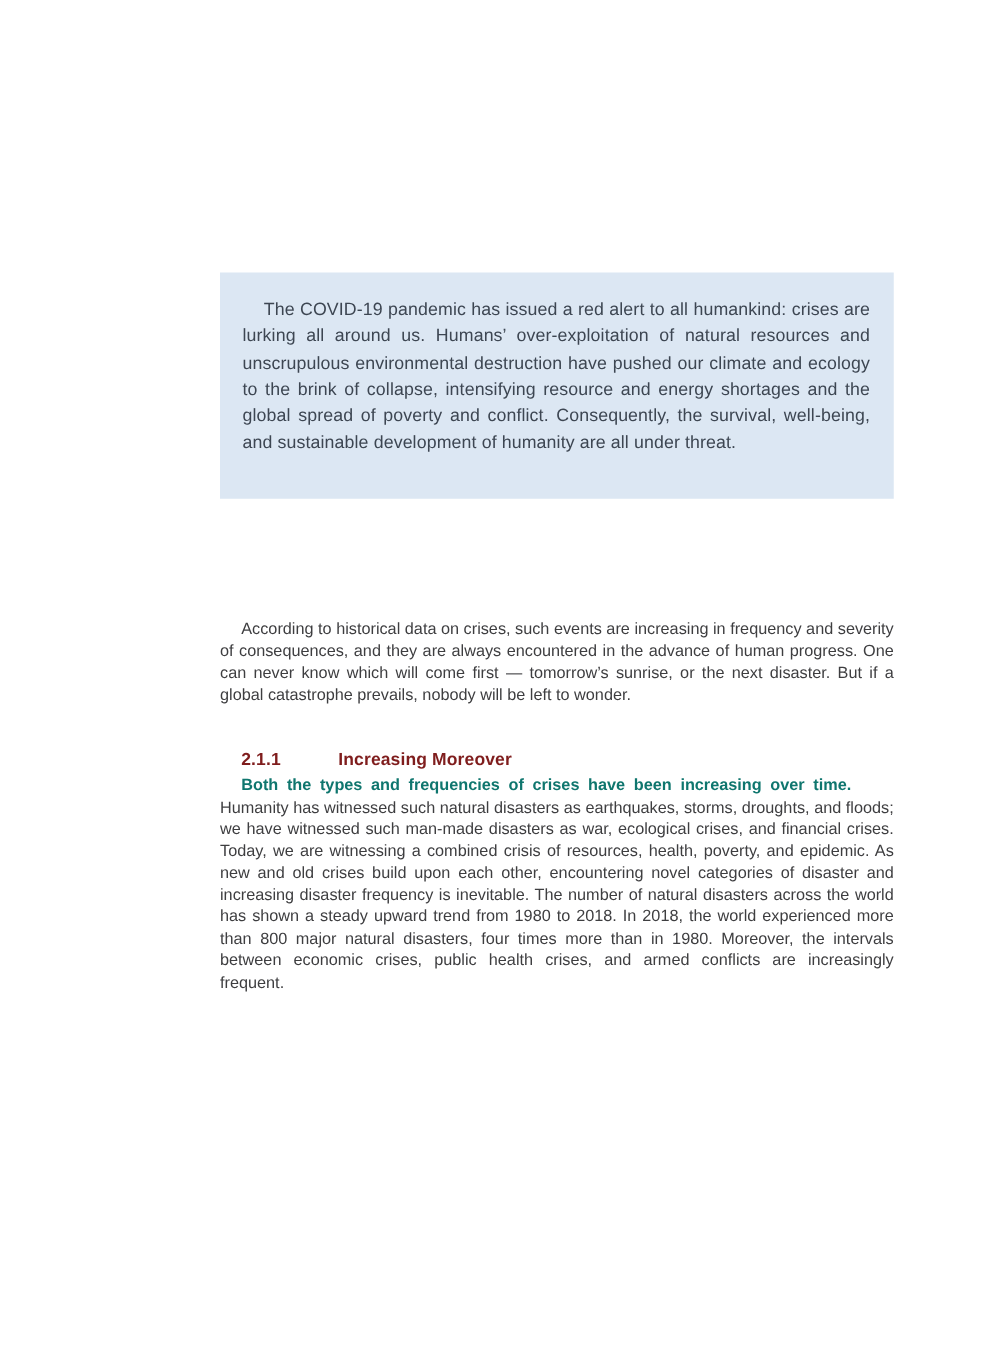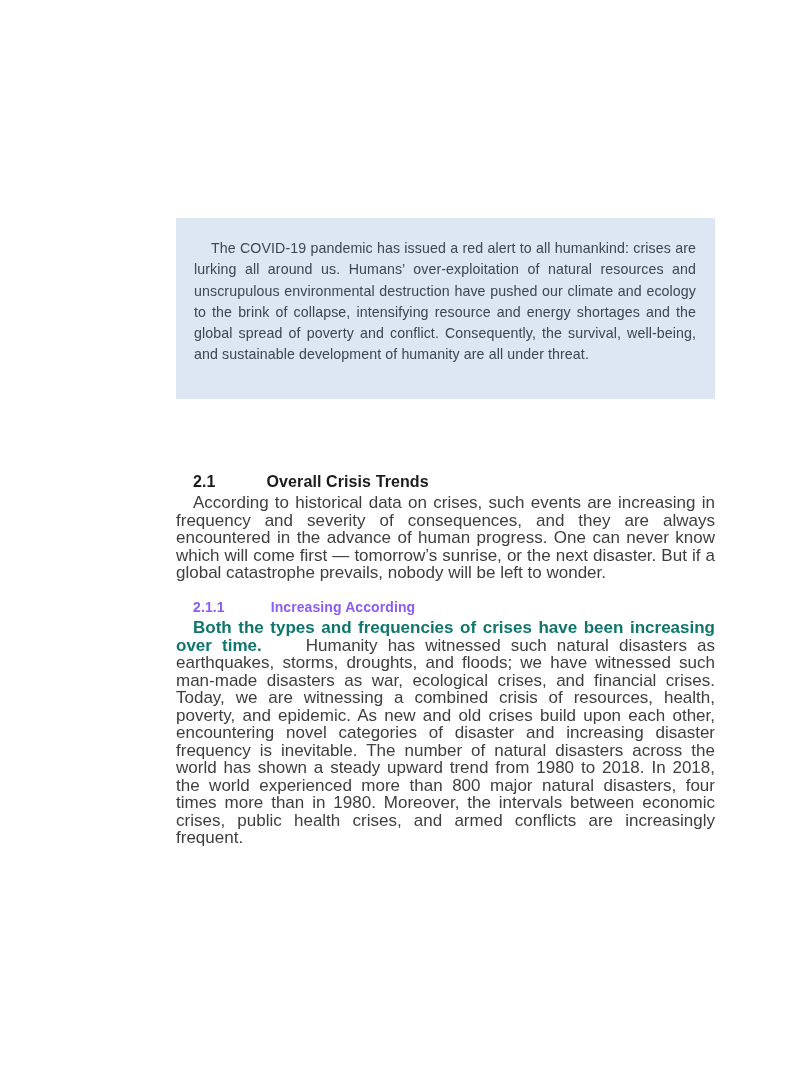--- a/index.html
+++ b/index.html
@@ -35,34 +35,34 @@
     font-size: 16px;
     font-weight: bold;
     color: #1c1c1e;
     letter-spacing: 0.1px;
   }
   .body-par {
     position: absolute;
     left: 108px;
     width: 539px;
     color: #3e3e40;
-    font-size: 17px;
+    font-size: 13px;
     line-height: 17.5px;
     text-align: justify;
   }
   .par-1 { top: 426px; }
   .subsection-heading {
     position: absolute;
     left: 108px;
     top: 514px;
     display: flex;
     gap: 12px;
     font-size: 14px;
     font-weight: bold;
-    color: #8b5cf6;
+    color: #7f1d1d;
     letter-spacing: 0.1px;
   }
   .par-2 { top: 551px; }
   .lead-bold { font-weight: bold; color: #0f766e; }
   .folio {
     position: absolute;
     left: 37px;
     top: 1016px;
     font-size: 13px;
     color: #be185d;
@@ -71,32 +71,28 @@
 </style>
 </head>
 <body>
 
 <div class="page">
 
   <div class="callout">
     <span>The COVID-19 pandemic has issued a red alert to all humankind: crises are lurking all around us. Humans’ over-exploitation of natural resources and unscrupulous environmental destruction have pushed our climate and ecology to the brink of collapse, intensifying resource and energy shortages and the global spread of poverty and conflict. Consequently, the survival, well-being, and sustainable development of humanity are all under threat.</span>
   </div>
 
-  <div class="section-heading">
-    <span>2.1</span>
-    <span>Overall Crisis Trends</span>
-  </div>
 
   <div class="body-par par-1">
     <span>According to historical data on crises, such events are increasing in frequency and severity of consequences, and they are always encountered in the advance of human progress. One can never know which will come first — tomorrow’s sunrise, or the next disaster. But if a global catastrophe prevails, nobody will be left to wonder.</span>
   </div>
 
   <div class="subsection-heading">
     <span>2.1.1</span>
-    <span>Increasing According</span>
+    <span>Increasing Moreover</span>
   </div>
 
   <div class="body-par par-2">
     <span class="lead-bold">Both the types and frequencies of crises have been increasing over time.</span><span> Humanity has witnessed such natural disasters as earthquakes, storms, droughts, and floods; we have witnessed such man-made disasters as war, ecological crises, and financial crises. Today, we are witnessing a combined crisis of resources, health, poverty, and epidemic. As new and old crises build upon each other, encountering novel categories of disaster and increasing disaster frequency is inevitable. The number of natural disasters across the world has shown a steady upward trend from 1980 to 2018. In 2018, the world experienced more than 800 major natural disasters, four times more than in 1980. Moreover, the intervals between economic crises, public health crises, and armed conflicts are increasingly frequent.</span>
   </div>
 
   <div class="folio">034</div>
 
 </div>
 

